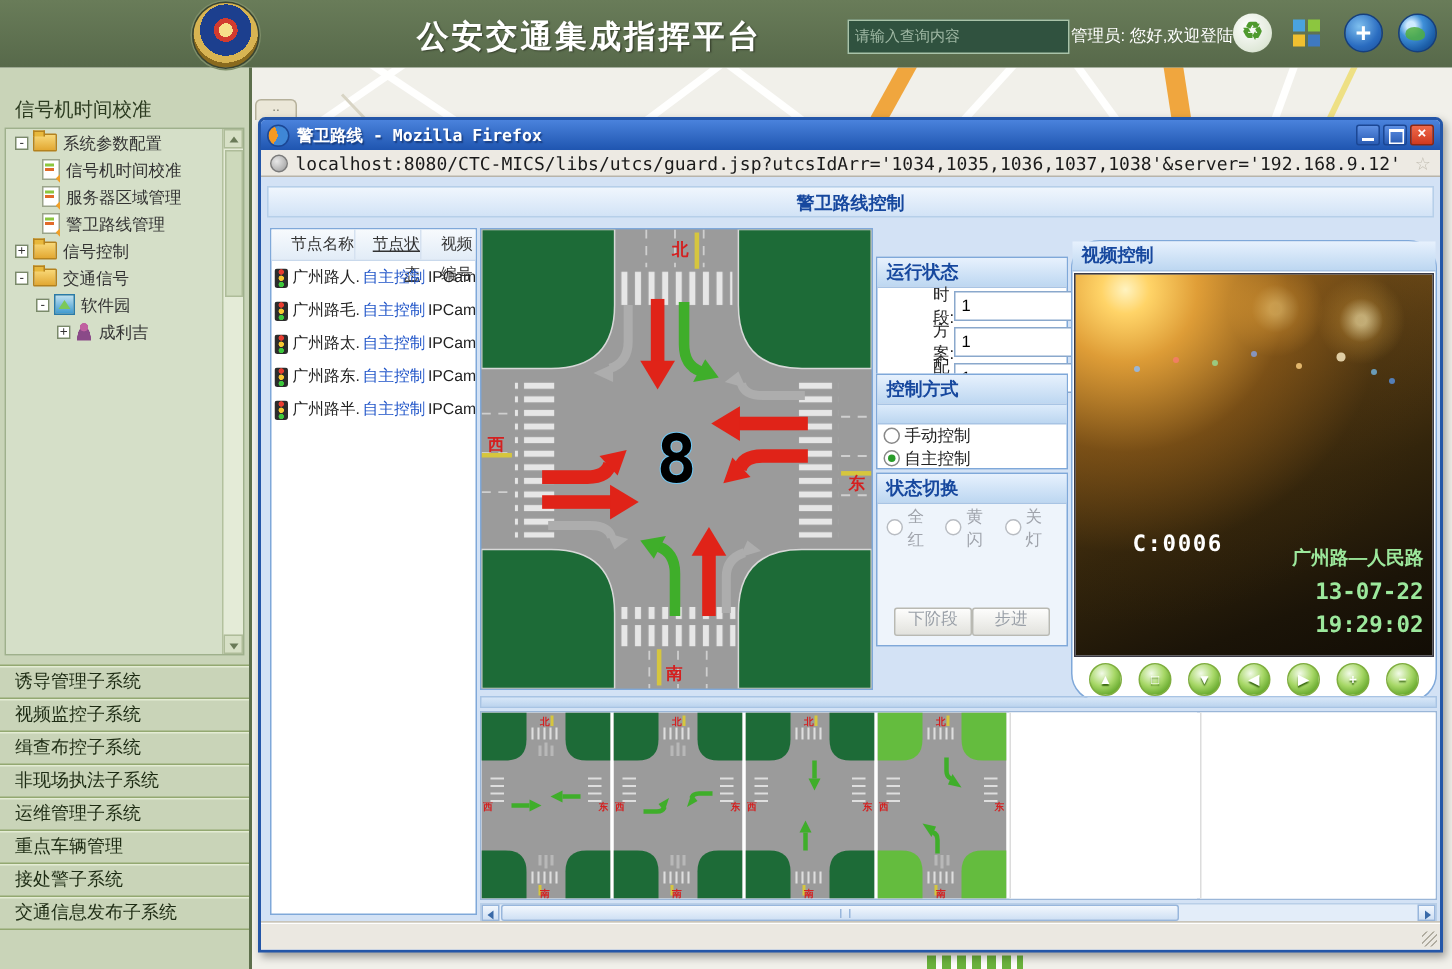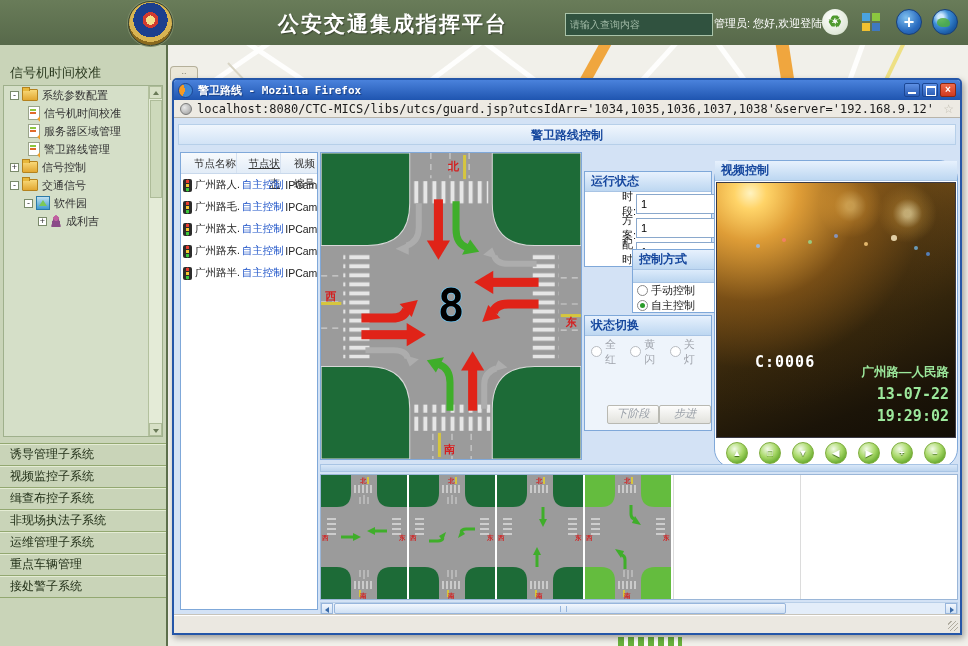--- a/index.html
+++ b/index.html
@@ -116,30 +116,30 @@
   .vd{width:34px;color:#222;}
   
   .ix-panel{left:146px;top:34px;width:262px;height:308px;background:#9b9b9b;}
   .ix-panel svg{display:block;width:100%;height:100%;}
   .dirlbl{font-size:11px;font-weight:bold;fill:#d42020;font-family:"Liberation Sans",sans-serif;}
   
   .rs-panel{left:410px;top:34px;width:128px;height:96px;margin-top:19px;}
   .field{display:flex;align-items:center;height:24px;padding-left:32px;}
   .field label{width:36px;font-size:11px;color:#222;padding-left:5px;}
   .field input{width:72px;height:16px;border:1px solid #8aa8cc;font-size:11px;padding-left:4px;outline:none;}
-  .cm-panel{left:410px;top:131px;width:128px;height:64px;margin-left:48px;}
+  .cm-panel{left:410px;top:131px;width:128px;height:64px;}
   .subband{height:12px;background:linear-gradient(#dcebfb,#bcd6f0);border-bottom:1px solid #a8c4e4;}
   .radio-row{display:flex;align-items:center;height:15px;font-size:11px;color:#222;padding-left:4px;cursor:pointer;}
   .radio{width:9px;height:9px;border-radius:50%;border:1px solid #888;background:#fff;margin-right:3px;position:relative;flex:0 0 9px;}
   .radio.sel::after{content:"";position:absolute;left:2px;top:2px;width:5px;height:5px;border-radius:50%;background:#2a9c2a;}
   .ss-panel{left:410px;top:197px;width:128px;height:116px;background:#eef4fb;}
   .dis-radios{display:flex;padding:8px 2px 0 6px;}
   .dis-radios .radio-row{color:#a0a4ac;padding-left:0;margin-right:7px;}
   .dis-radios .radio{border-color:#b8bcc2;}
-  .btn-row{position:absolute;left:0;bottom:6px;width:100%;display:flex;justify-content:flex-end;font-style:italic;}
+  .btn-row{position:absolute;left:0;bottom:6px;width:100%;display:flex;justify-content:center;}
   .gbtn{width:50px;height:17px;line-height:15px;text-align:center;font-size:11px;color:#9aa0a8;
     background:linear-gradient(#fdfdfc,#e2e2dd);border:1px solid #b9b9b2;border-radius:2px;cursor:default;}
   
   .vid-panel{left:540px;top:42px;width:244px;height:308px;border-radius:19px;}
   .vframe{position:relative;margin:1px;height:256px;border:1px solid #3a3a46;box-sizing:border-box;overflow:hidden;
     background:
      radial-gradient(circle at 14% 4%,#fff3c0 0%,#ffd468 5%,rgba(240,170,60,.85) 15%,rgba(150,95,25,.55) 34%,rgba(60,40,12,.2) 55%,transparent 70%),
      radial-gradient(circle at 56% 9%,rgba(255,230,150,.95) 0 1.5%,rgba(220,160,60,.5) 6%,transparent 12%),
      radial-gradient(circle at 80% 12%,rgba(255,240,180,.85) 0 1.2%,rgba(200,150,60,.4) 5%,transparent 10%),
      linear-gradient(160deg,#9a671f 0%,#5c3f14 32%,#33250c 58%,#1b1408 82%,#120d05 100%);}
@@ -267,20 +267,21 @@
       </div>
     </div>
     <div class="subsys">
       <div class="ss-item">诱导管理子系统</div>
       <div class="ss-item">视频监控子系统</div>
       <div class="ss-item">缉查布控子系统</div>
       <div class="ss-item">非现场执法子系统</div>
       <div class="ss-item">运维管理子系统</div>
       <div class="ss-item">重点车辆管理</div>
       <div class="ss-item">接处警子系统</div>
+      <div class="ss-item">交通信息发布子系统</div>
     </div>
   </div>
 
   <div class="ffwin">
     <div class="ff-tbar">
       <div class="ff-fxicon"></div>
       <div class="ff-title">警卫路线 - Mozilla Firefox</div>
       <div class="wbtn min"></div>
       <div class="wbtn max"></div>
       <div class="wbtn close">×</div>

